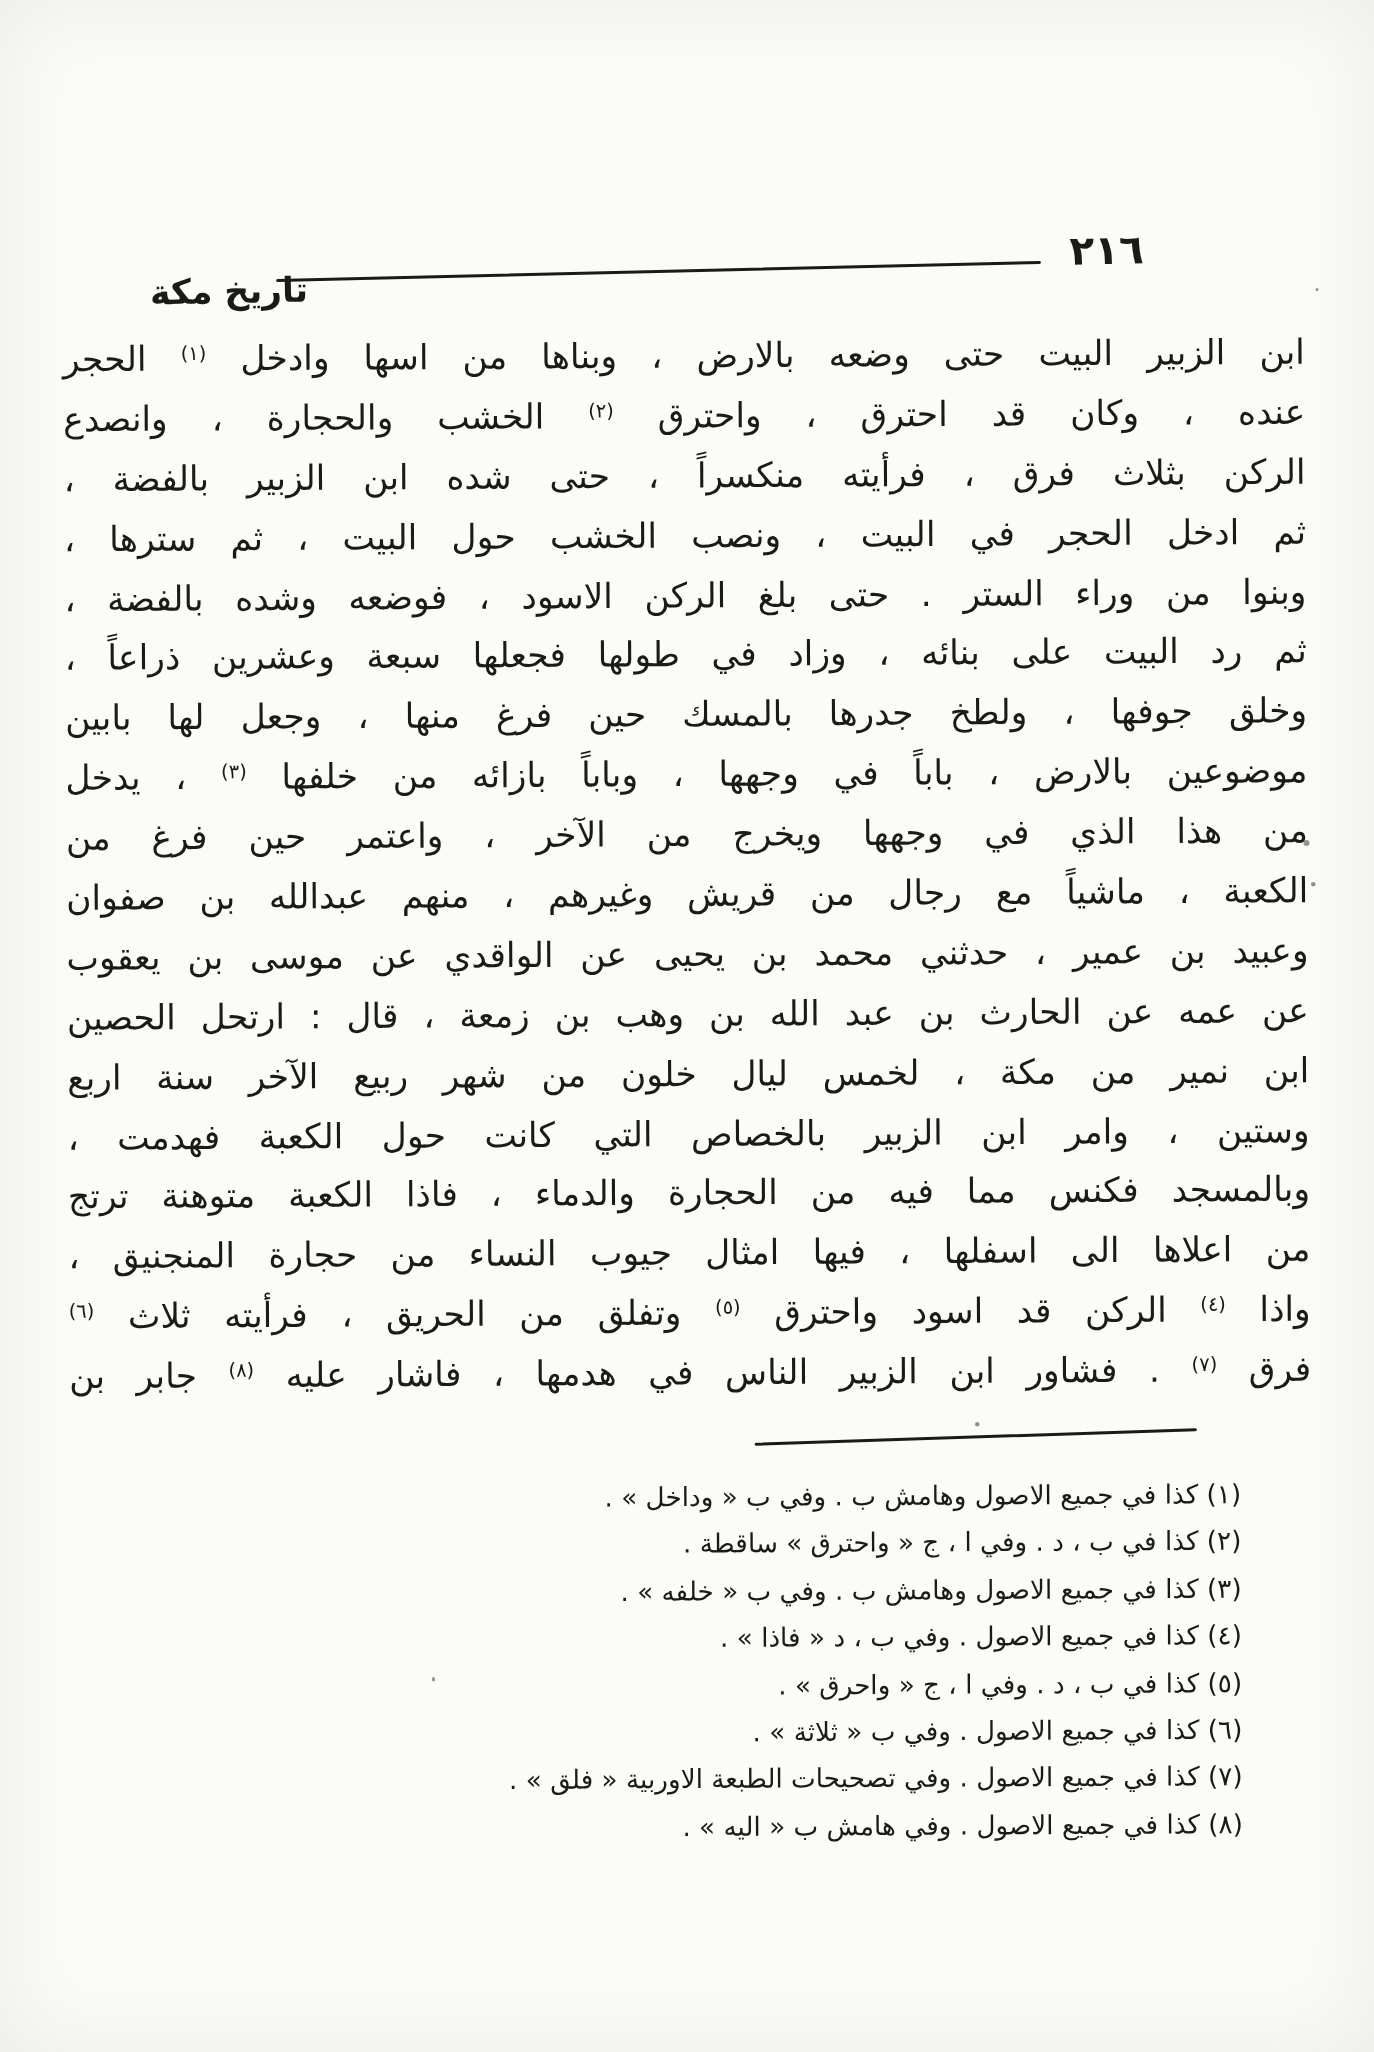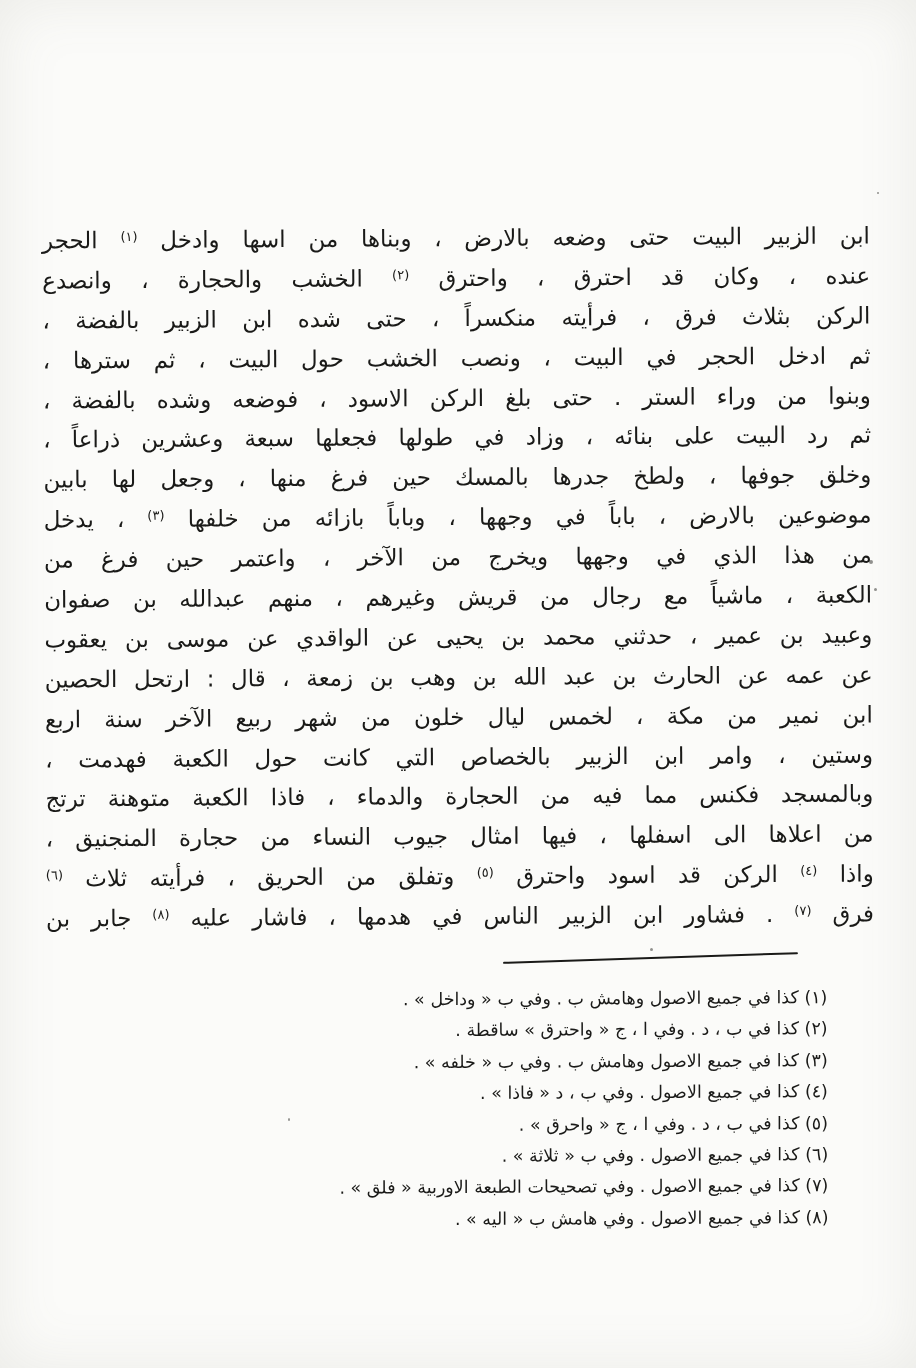--- a/index.html
+++ b/index.html
@@ -78,20 +78,25 @@
   .speck.s2{width:3px;height:3px;top:588px;left:874px;}
   .speck.s3{width:3px;height:3px;top:948px;left:650px;}
   .speck.s4{width:2px;height:2px;top:192px;left:877px;}
   .speck.s5{width:2px;height:3px;top:1118px;left:288px;}
 </style>
 </head>
 <body>
 
 <div class="page">
 
+  <div class="header">
+    <div class="pagenum">٢١٦</div>
+    <div class="hrule"></div>
+    <div class="booktitle">تاريخ مكة</div>
+  </div>
 
   <div class="body-text">
     <div class="ar-line">ابن الزبير البيت حتى وضعه بالارض ، وبناها من اسها وادخل <sup class="fnref">(١)</sup> الحجر</div>
     <div class="ar-line">عنده ، وكان قد احترق ، واحترق <sup class="fnref">(٢)</sup> الخشب والحجارة ، وانصدع</div>
     <div class="ar-line">الركن بثلاث فرق ، فرأيته منكسراً ، حتى شده ابن الزبير بالفضة ،</div>
     <div class="ar-line">ثم ادخل الحجر في البيت ، ونصب الخشب حول البيت ، ثم سترها ،</div>
     <div class="ar-line">وبنوا من وراء الستر . حتى بلغ الركن الاسود ، فوضعه وشده بالفضة ،</div>
     <div class="ar-line">ثم رد البيت على بنائه ، وزاد في طولها فجعلها سبعة وعشرين ذراعاً ،</div>
     <div class="ar-line">وخلق جوفها ، ولطخ جدرها بالمسك حين فرغ منها ، وجعل لها بابين</div>
     <div class="ar-line">موضوعين بالارض ، باباً في وجهها ، وباباً بازائه من خلفها <sup class="fnref">(٣)</sup> ، يدخل</div>

